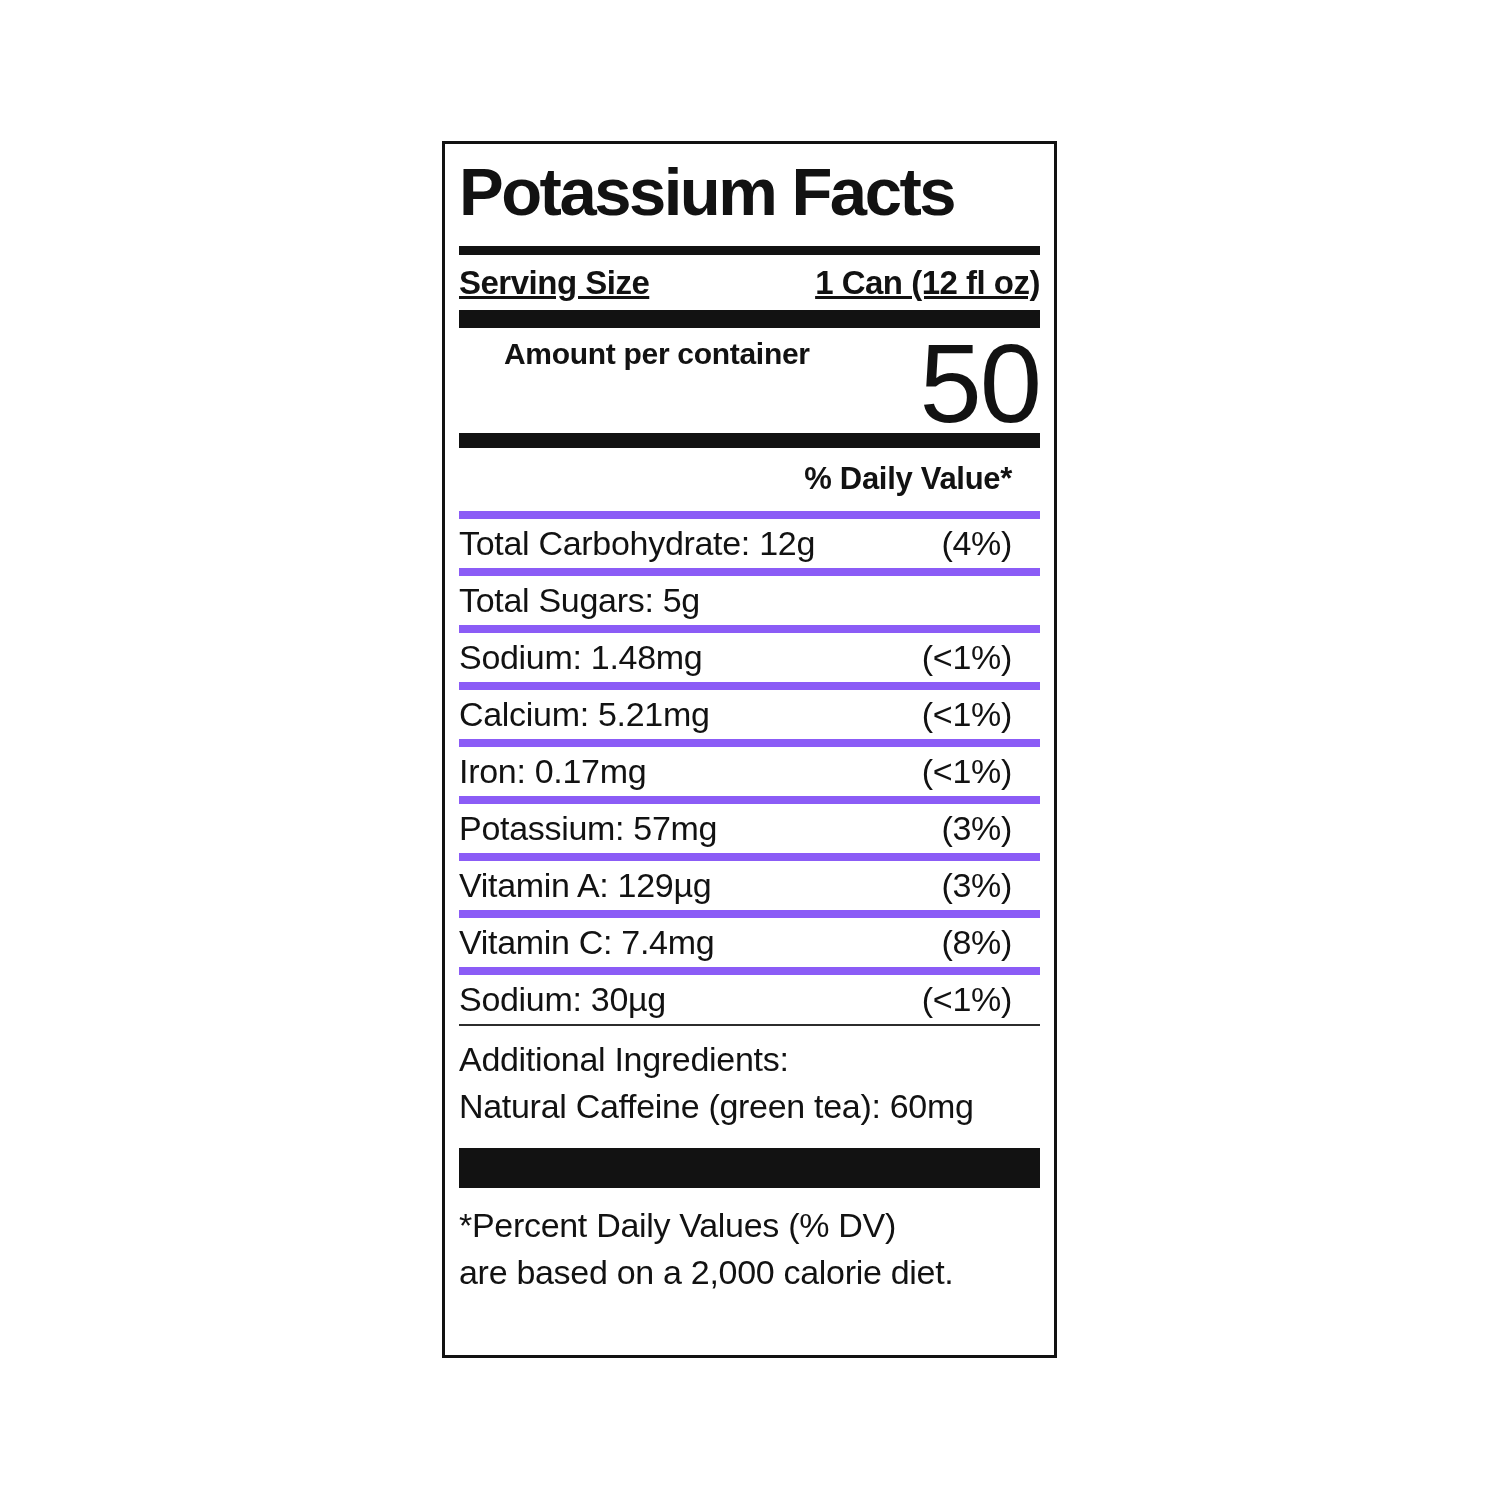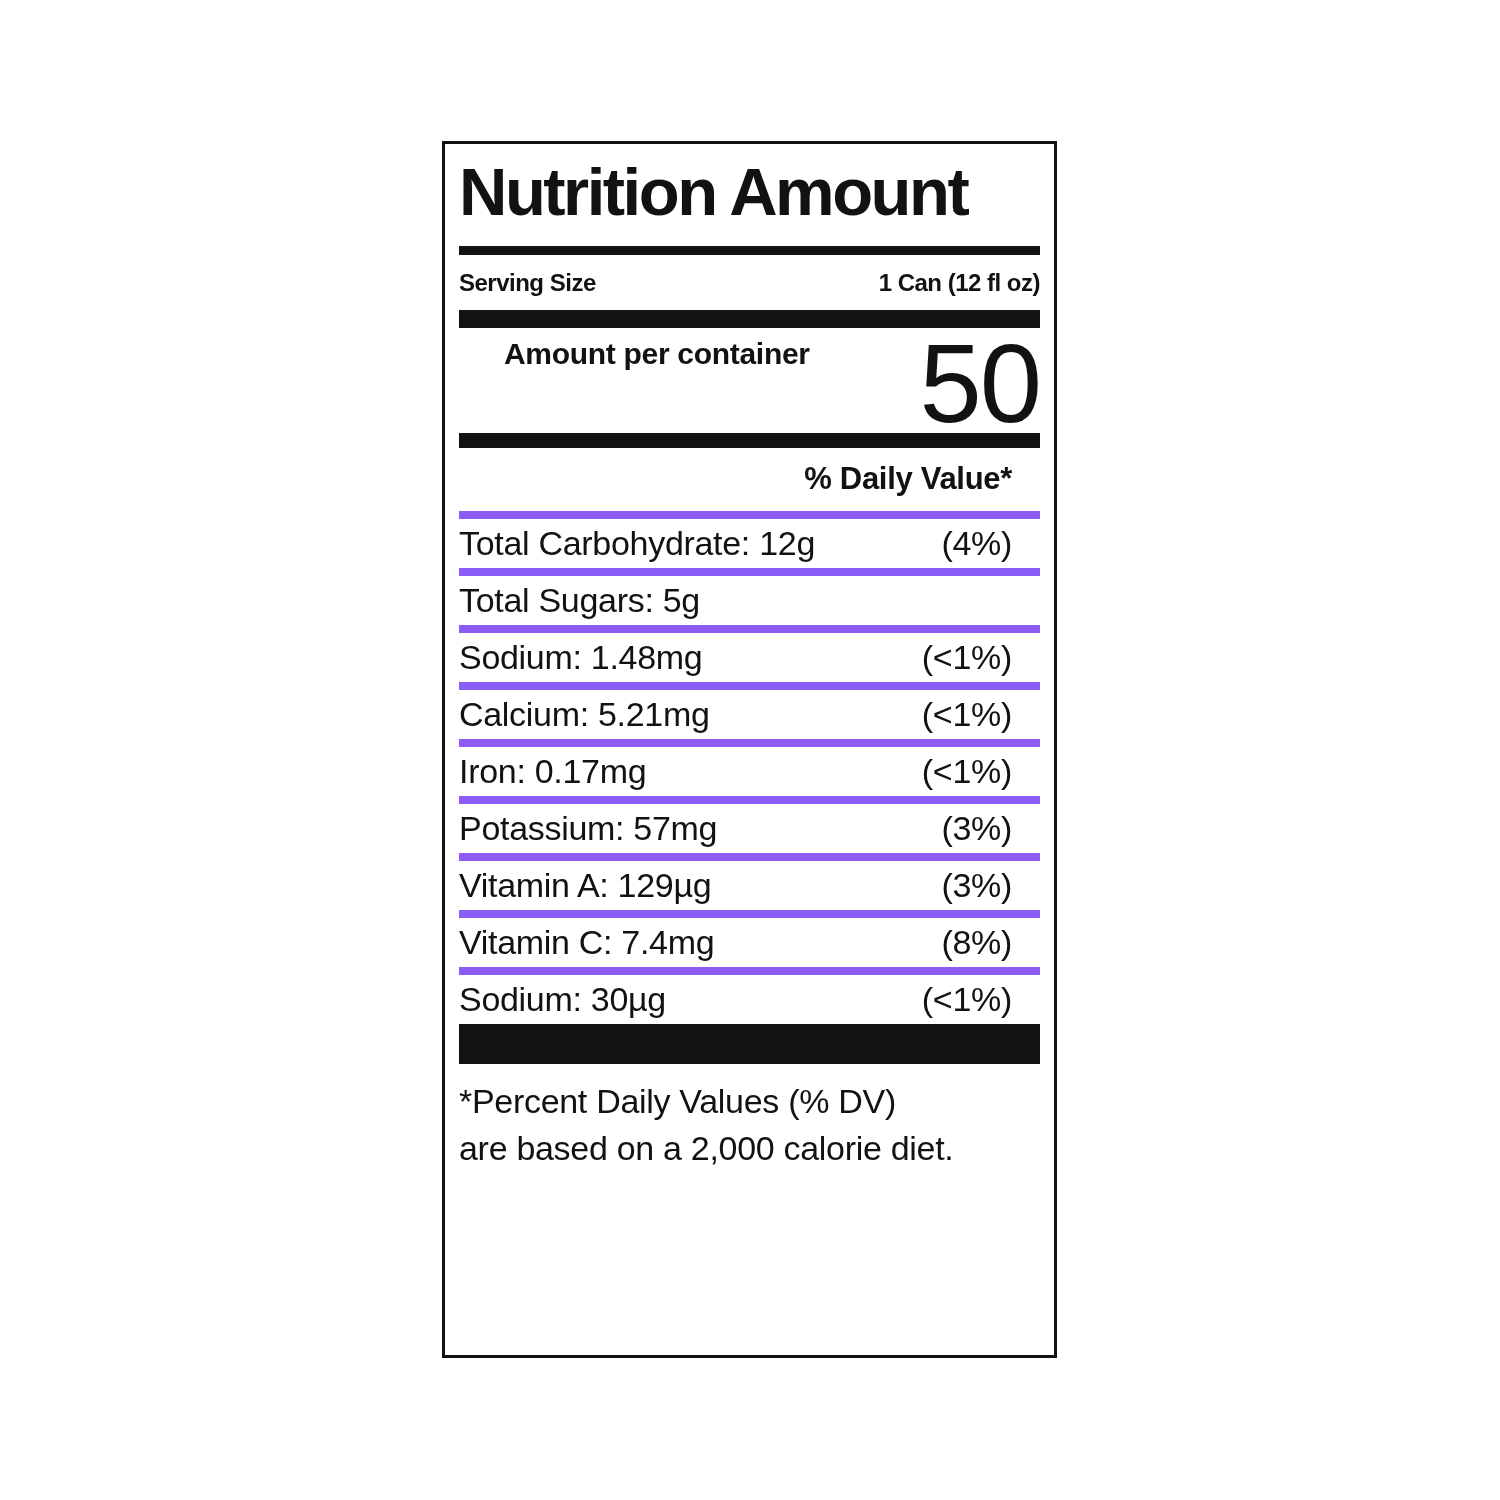--- a/index.html
+++ b/index.html
@@ -29,21 +29,21 @@
     white-space:nowrap;
   }
   .bar { background:#121212; width:100%; }
   .bar-md { height:9px; margin-top:14px; }
   .bar-lg { height:18px; }
   .bar-sm { height:15px; }
   .bar-xl { height:40px; }
   .serving-row {
     height:55px;
     display:flex; justify-content:space-between; align-items:center;
-    font-size:24px; font-weight:700; letter-spacing:-0.5px;
+    font-size:33px; font-weight:700; letter-spacing:-0.5px;text-decoration:underline;
   }
   .calories-section {
     height:105px;
     display:flex; justify-content:space-between;
   }
   .calories-left { padding-top:9px;margin-left:45px; }
   .amount-label { font-size:30px; font-weight:700; letter-spacing:-0.3px; }
   .calories-word { font-size:47px; font-weight:700; letter-spacing:-0.8px; margin-top:4px; }
   .calories-num {
     font-size:112px; line-height:96px; font-weight:400;
@@ -75,21 +75,21 @@
     padding-top:14px;
     letter-spacing:-0.3px;
   }
 </style>
 </head>
 <body>
 
 <div class="canvas">
   <div class="nf-label">
 
-    <div class="nf-title">Nutrition Amount</div>
+    <div class="nf-title">Potassium Facts</div>
 
     <div class="bar bar-md"></div>
 
     <div class="serving-row">
       <span>Serving Size</span>
       <span>1 Can (12 fl oz)</span>
     </div>
 
     <div class="bar bar-lg"></div>
 
@@ -136,20 +136,24 @@
       <div class="nutrient-row">
         <span class="nm">Vitamin C: 7.4mg</span>
         <span class="dv">(8%)</span>
       </div>
       <div class="nutrient-row">
         <span class="nm">Sodium: 30µg</span>
         <span class="dv">(&lt;1%)</span>
       </div>
     </div>
 
+    <div class="additional">
+      <div>Additional Ingredients:</div>
+      <div>Natural Caffeine (green tea): 60mg</div>
+    </div>
 
     <div class="bar bar-xl"></div>
 
     <div class="footnote">
       <div>*Percent Daily Values (% DV)</div>
       <div>are based on a 2,000 calorie diet.</div>
     </div>
 
   </div>
 </div>

